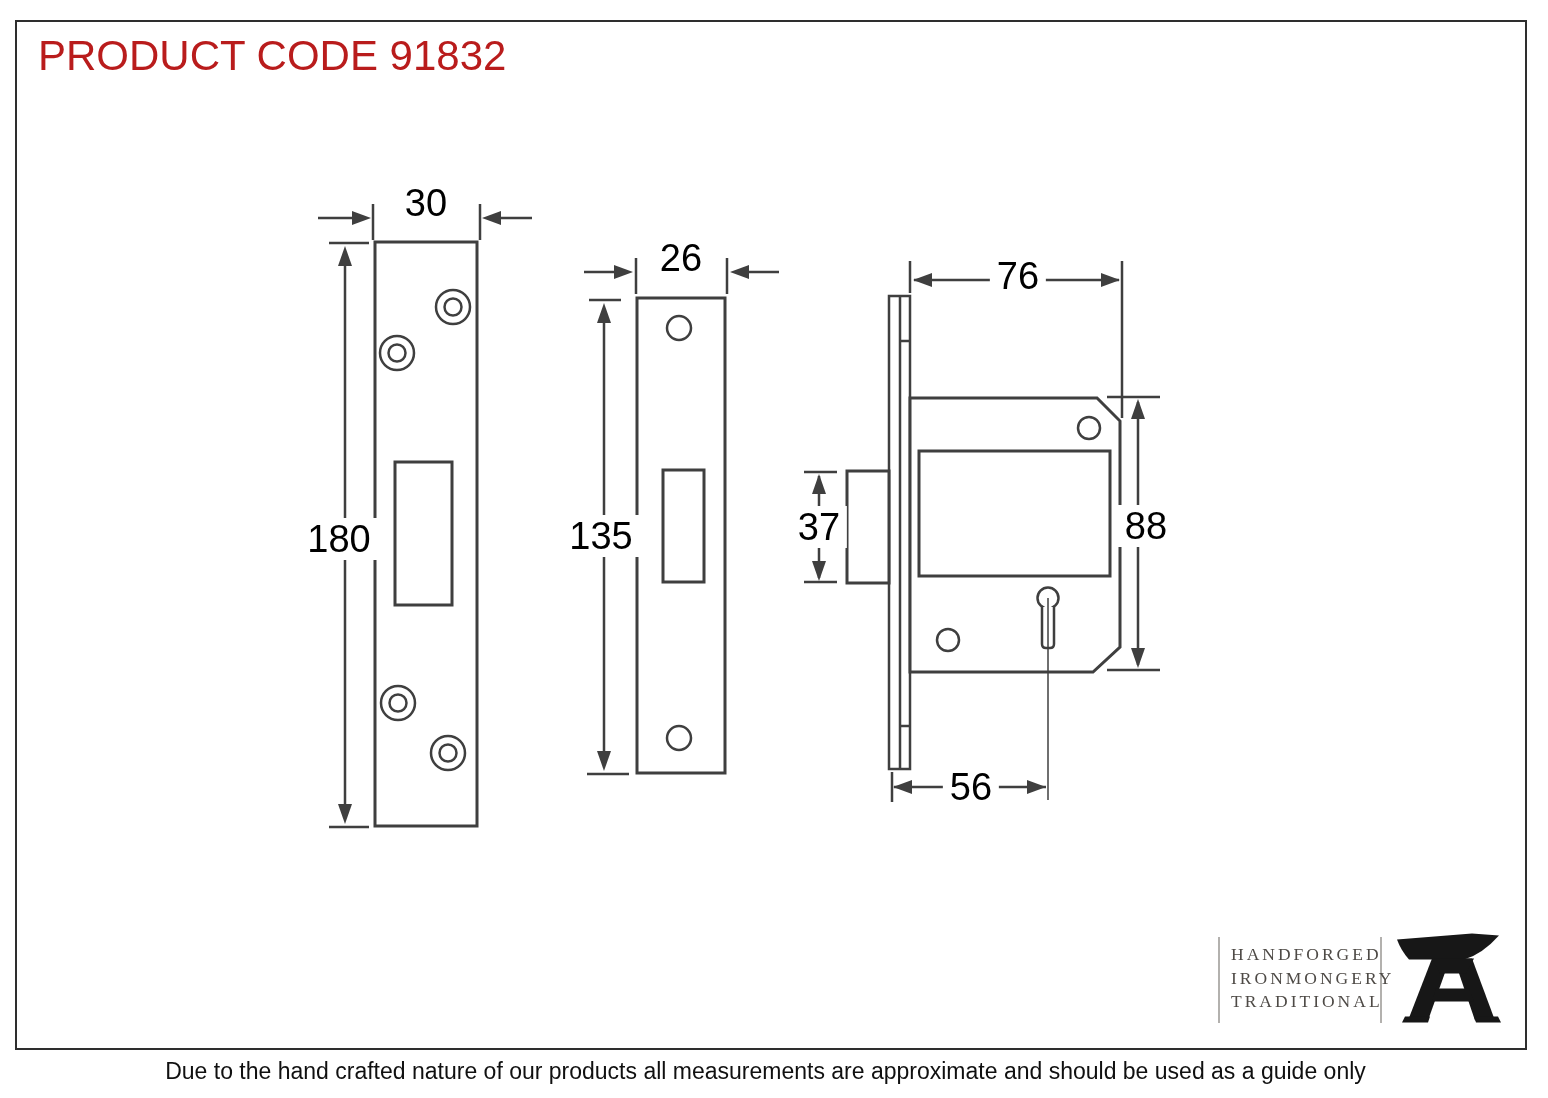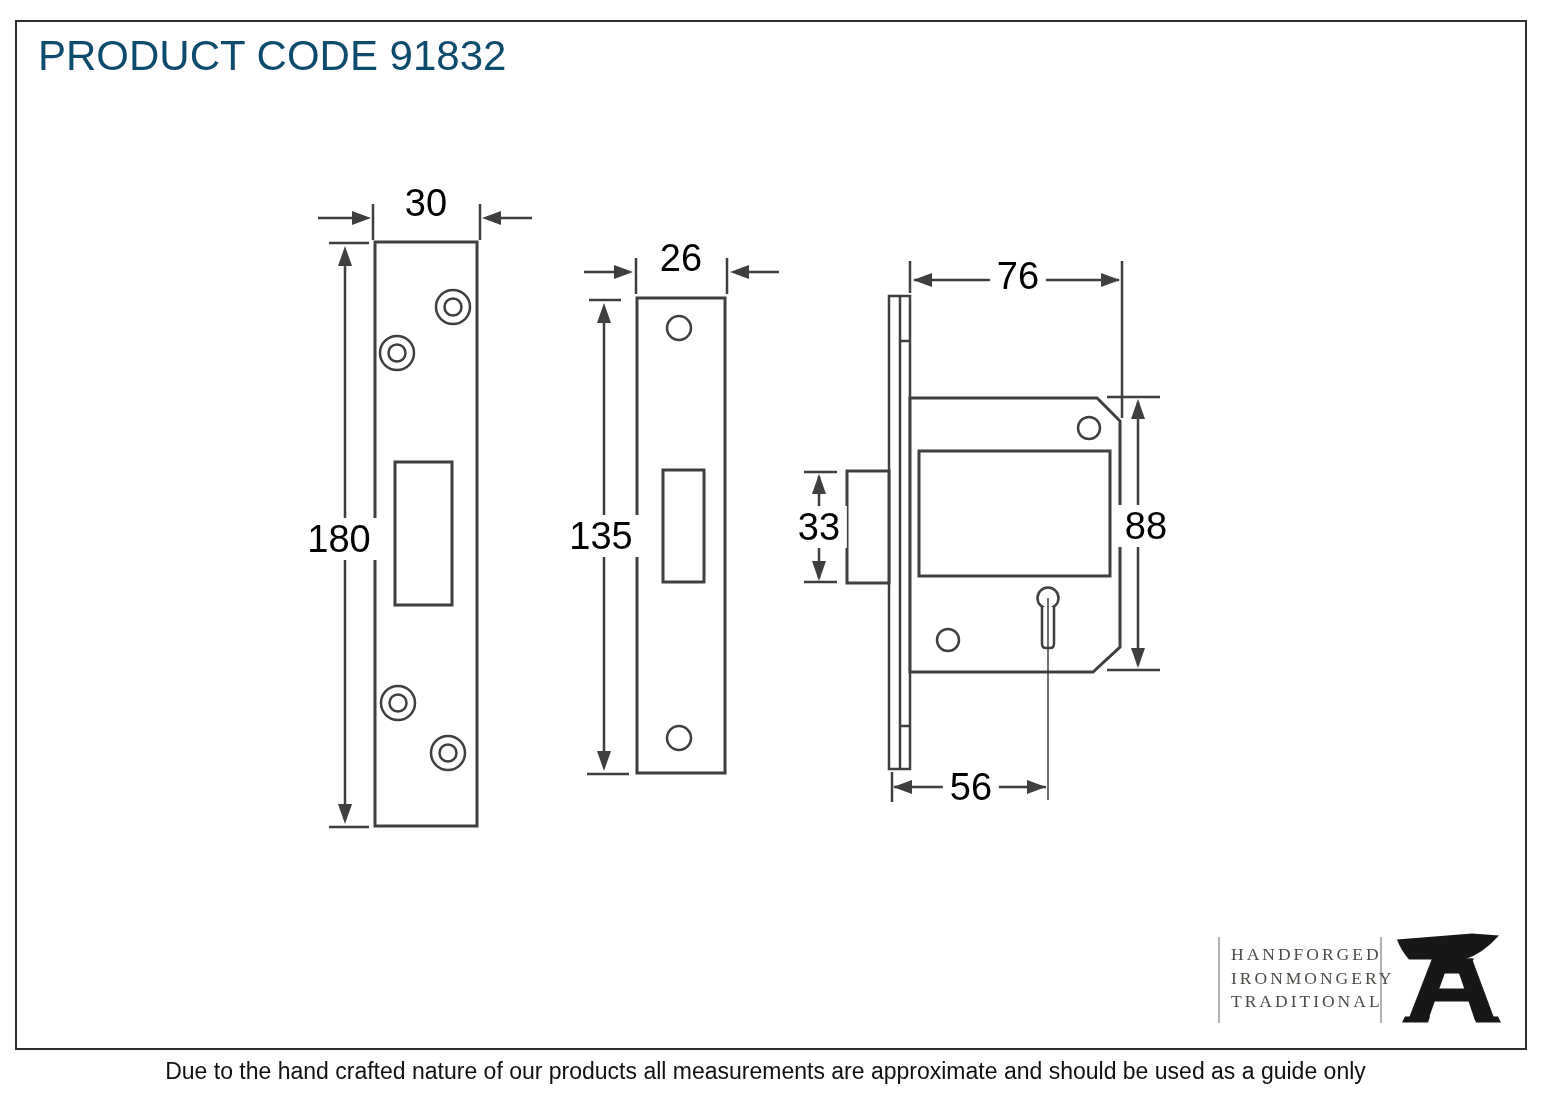--- a/index.html
+++ b/index.html
@@ -15,21 +15,21 @@
     left:15px;top:20px;
     width:1508px;height:1026px;
     border:2px solid #2e2e2e;
     background:#fff;
   }
   .title{
     position:absolute;
     left:38px;top:32px;
     font-size:42px;
     letter-spacing:0px;
-    color:#0c4a6e;
+    color:#b91c1c;
   }
   .drawing-svg{
     position:absolute;left:0;top:0;
   }
   .dim-label{
     position:absolute;
     transform:translate(-50%,-50%);
     background:#ffffff;
     color:#000000;
     font-size:38px;
@@ -193,21 +193,21 @@
       </g>
     </g>
   </svg>
 
   <div class="dim-label" style="left:426px;top:203px;">30</div>
   <div class="dim-label" style="left:339px;top:539px;">180</div>
   <div class="dim-label" style="left:681px;top:258px;">26</div>
   <div class="dim-label" style="left:601px;top:536px;">135</div>
   <div class="dim-label" style="left:1018px;top:276px;">76</div>
   <div class="dim-label" style="left:1146px;top:526px;">88</div>
-  <div class="dim-label" style="left:819px;top:527px;">33</div>
+  <div class="dim-label" style="left:819px;top:527px;">37</div>
   <div class="dim-label" style="left:971px;top:787px;">56</div>
 
   <div class="logo">
     <div class="logo-bar left"></div>
     <div class="logo-bar right"></div>
     <div class="logo-text">
       <div>HANDFORGED</div>
       <div>IRONMONGERY</div>
       <div>TRADITIONAL</div>
     </div>

